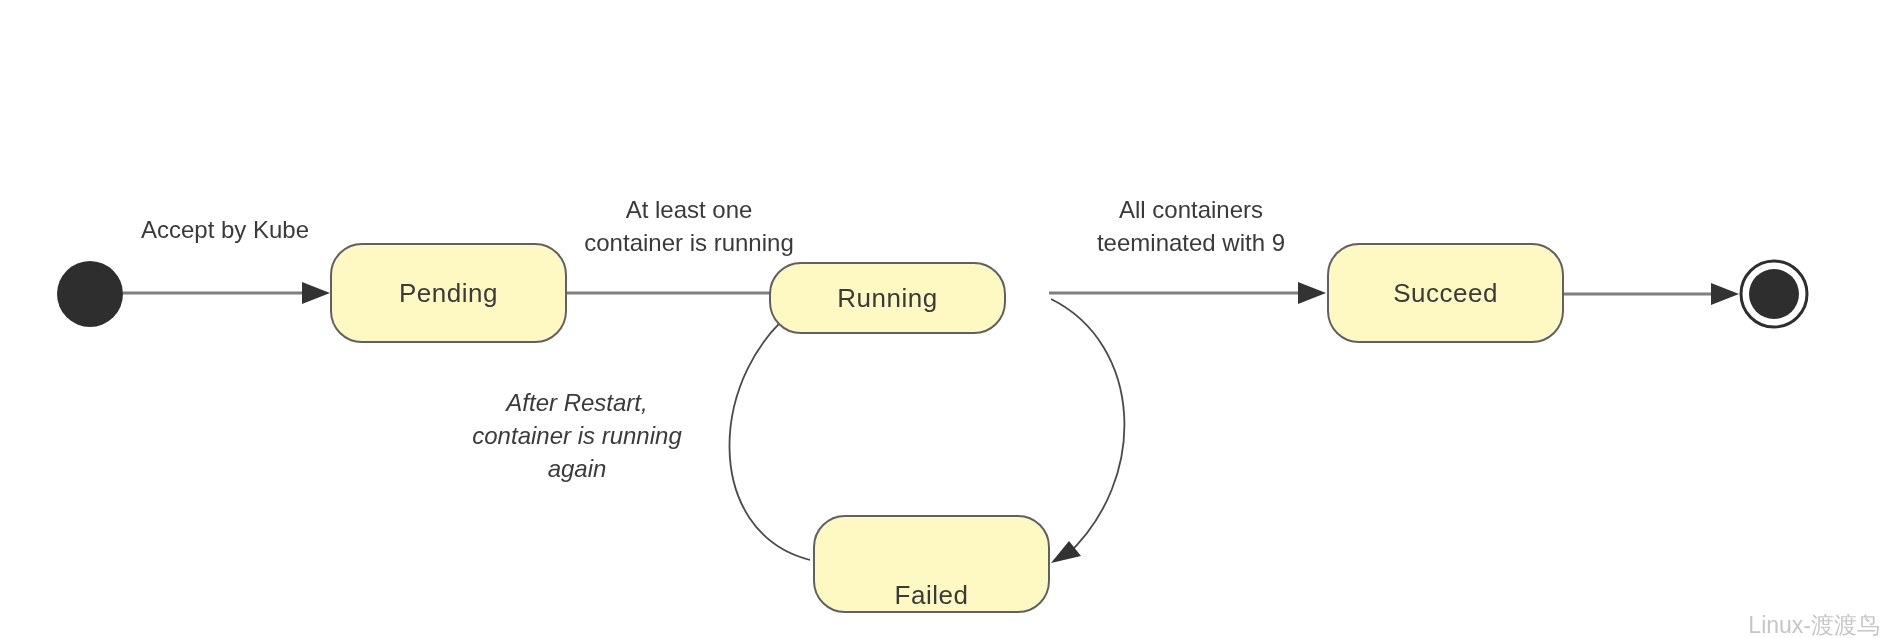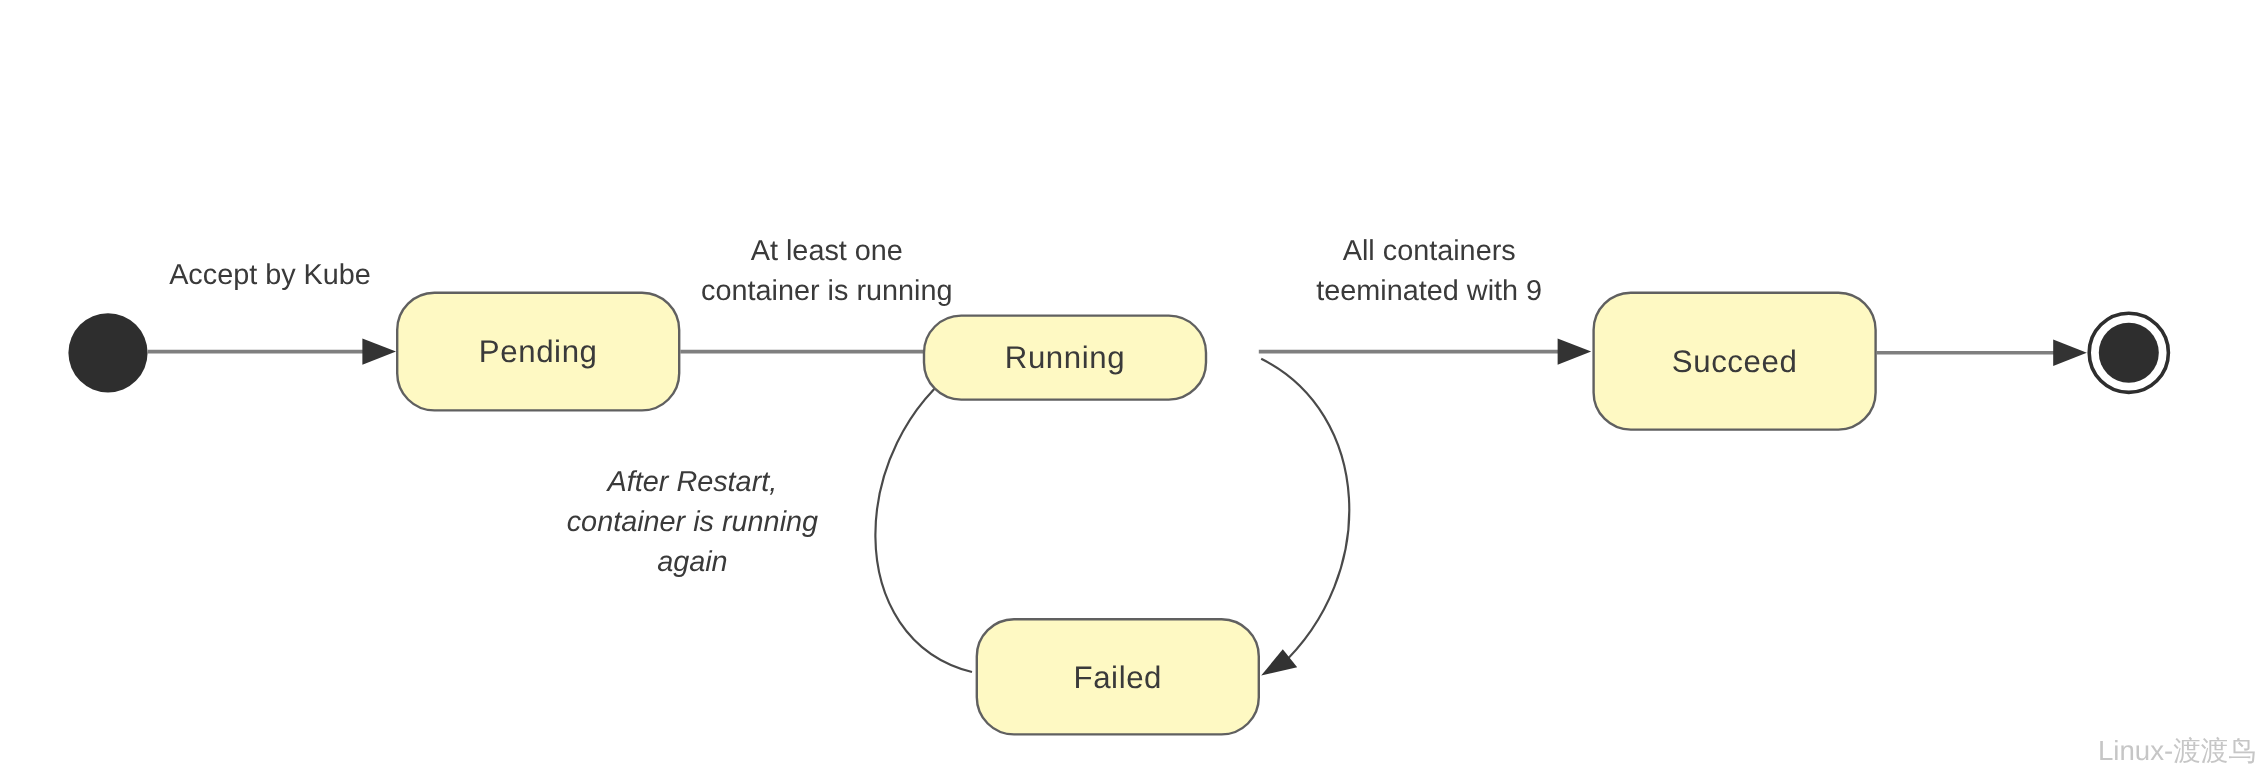--- a/index.html
+++ b/index.html
@@ -79,25 +79,25 @@
   </svg>
 
   <div class="state-box" style="left:330px; top:243px; width:237px; height:100px;">
     <span>Pending</span>
   </div>
 
   <div class="state-box" style="left:769px; top:243px; width:237px; height:72px;margin-top:19px;">
     <span>Running</span>
   </div>
 
-  <div class="state-box" style="left:1327px; top:243px; width:237px; height:116px;">
+  <div class="state-box" style="left:1327px; top:243px; width:237px; height:100px;">
     <span>Succeed</span>
   </div>
 
-  <div class="state-box" style="left:813px; top:515px; width:237px; height:98px;">
+  <div class="state-box" style="left:813px; top:515px; width:237px; height:98px;align-items:flex-end;">
     <span>Failed</span>
   </div>
 
   <div class="edge-label" style="left:225px; top:229px;">Accept by Kube</div>
 
   <div class="edge-label" style="left:689px; top:226px;">At least one
 container is running</div>
 
   <div class="edge-label" style="left:1191px; top:226px;">All containers
 teeminated with 9</div>

